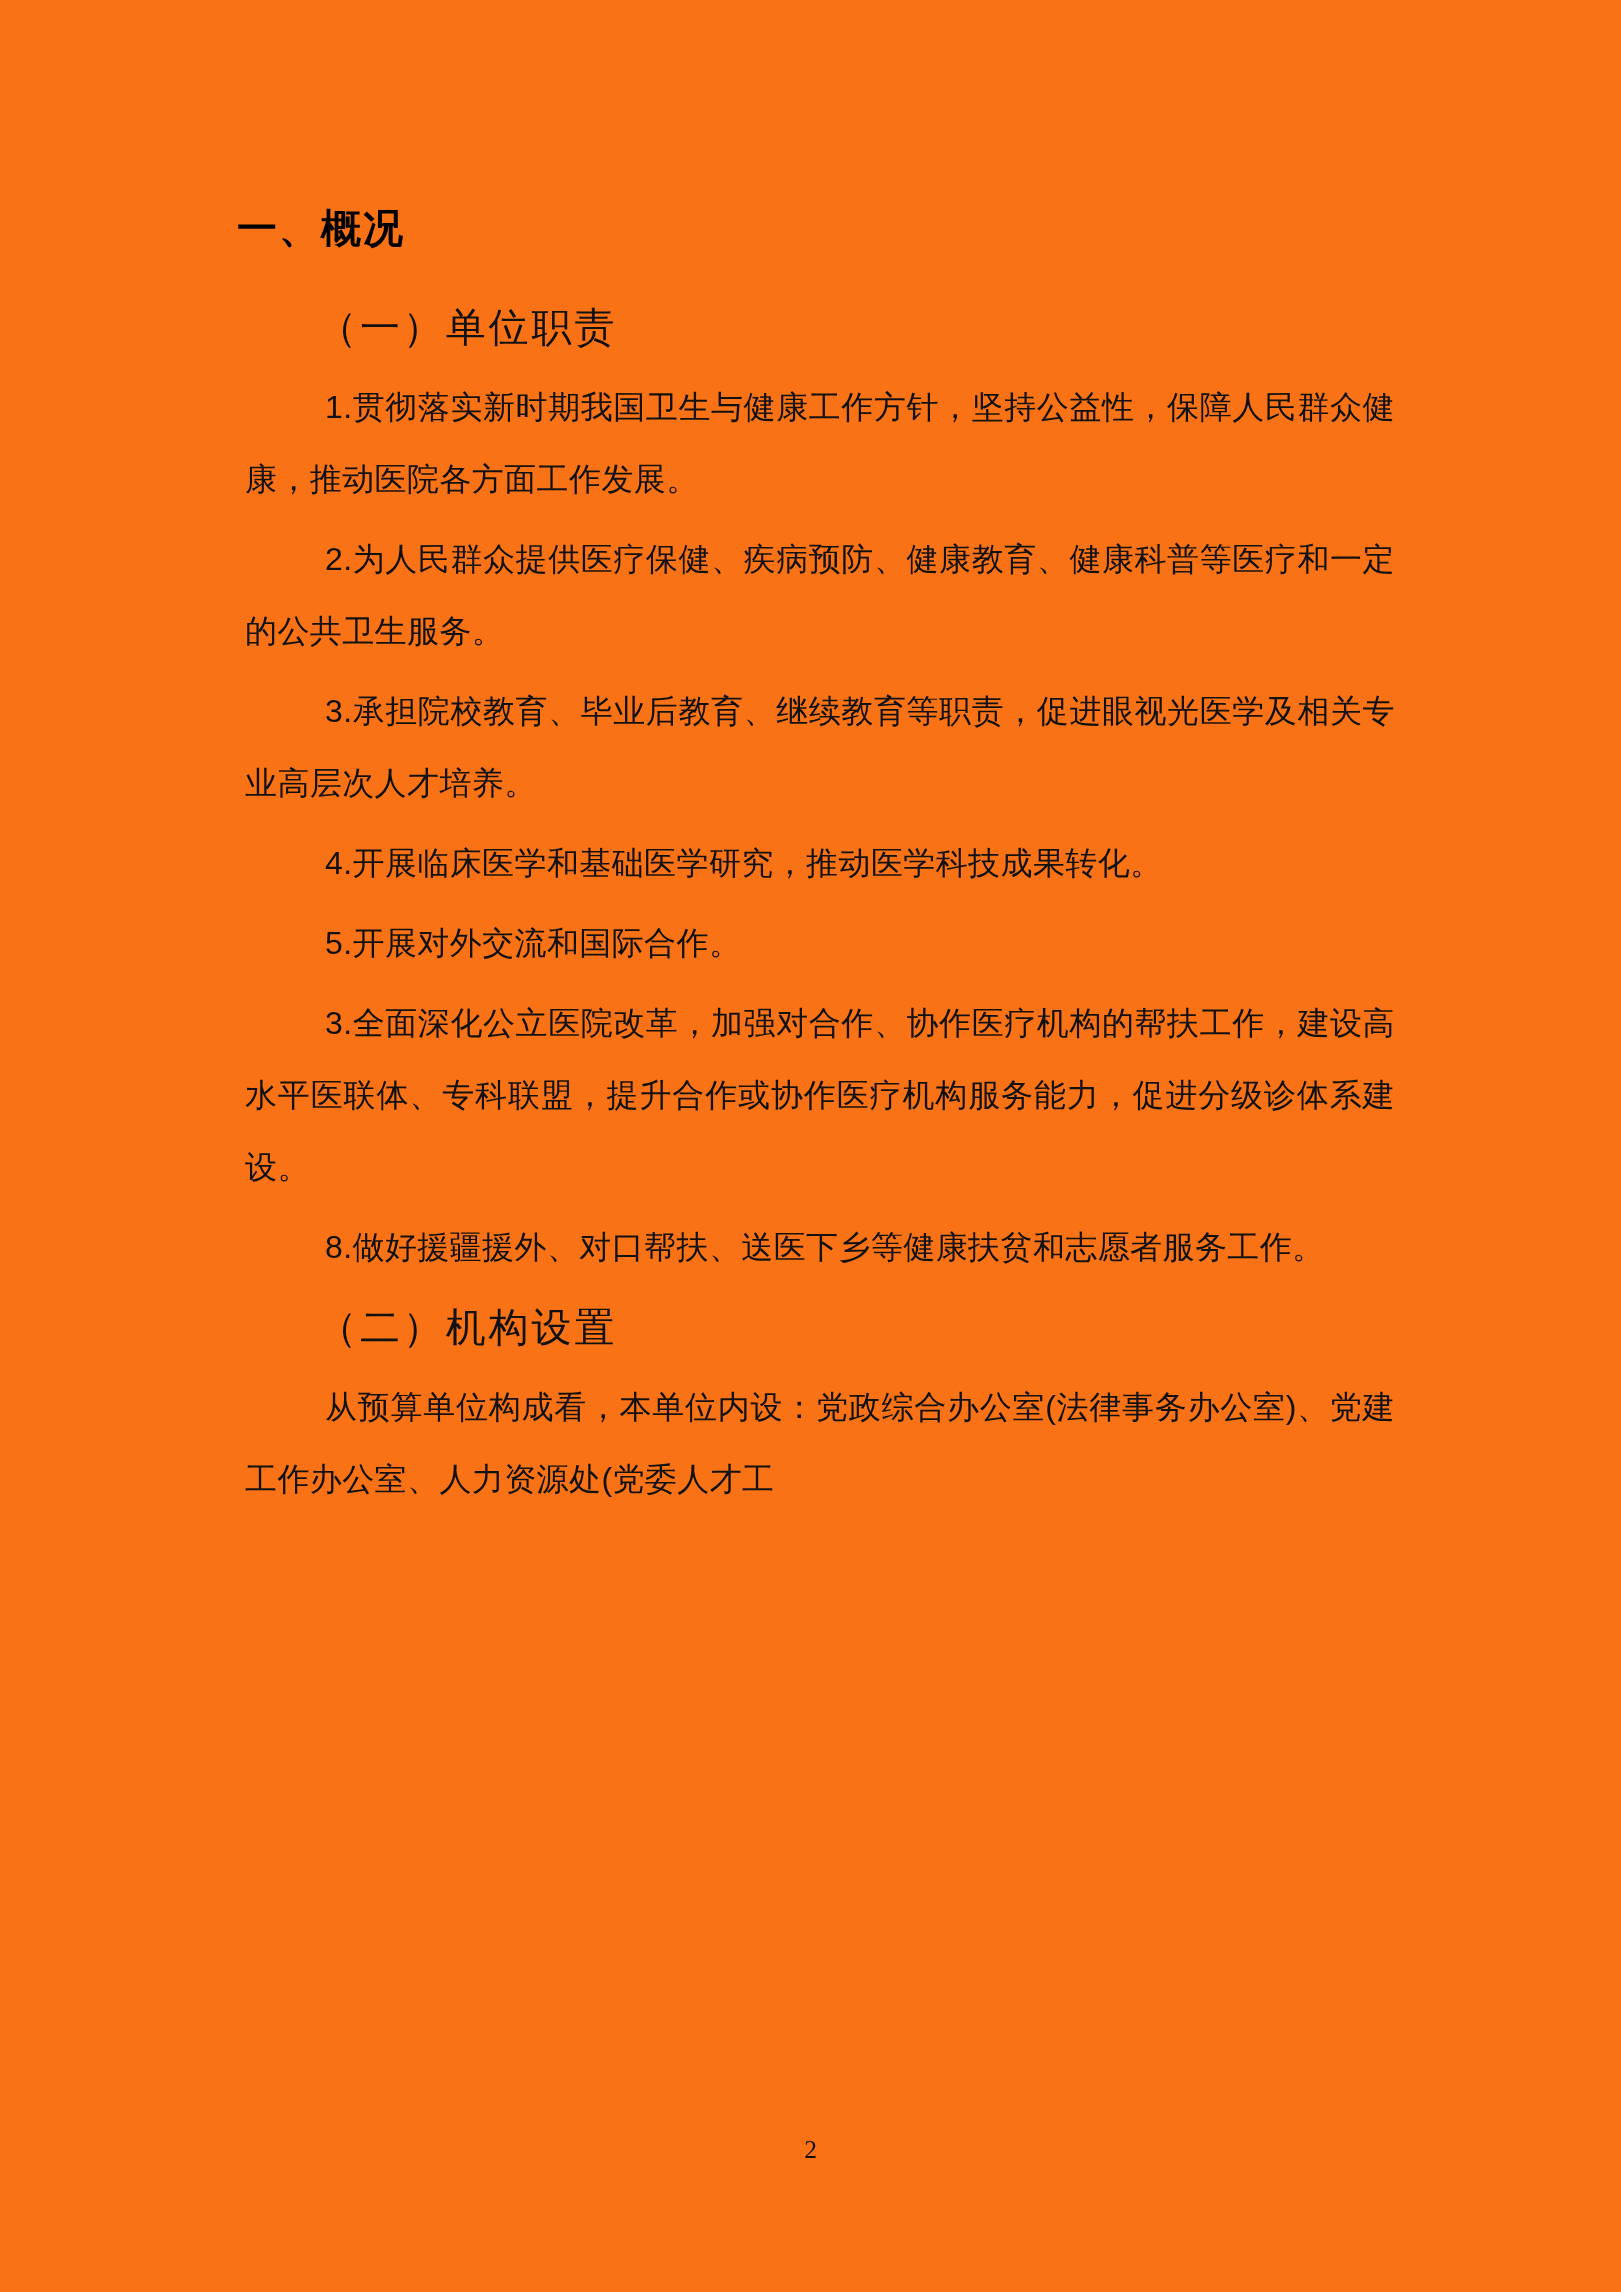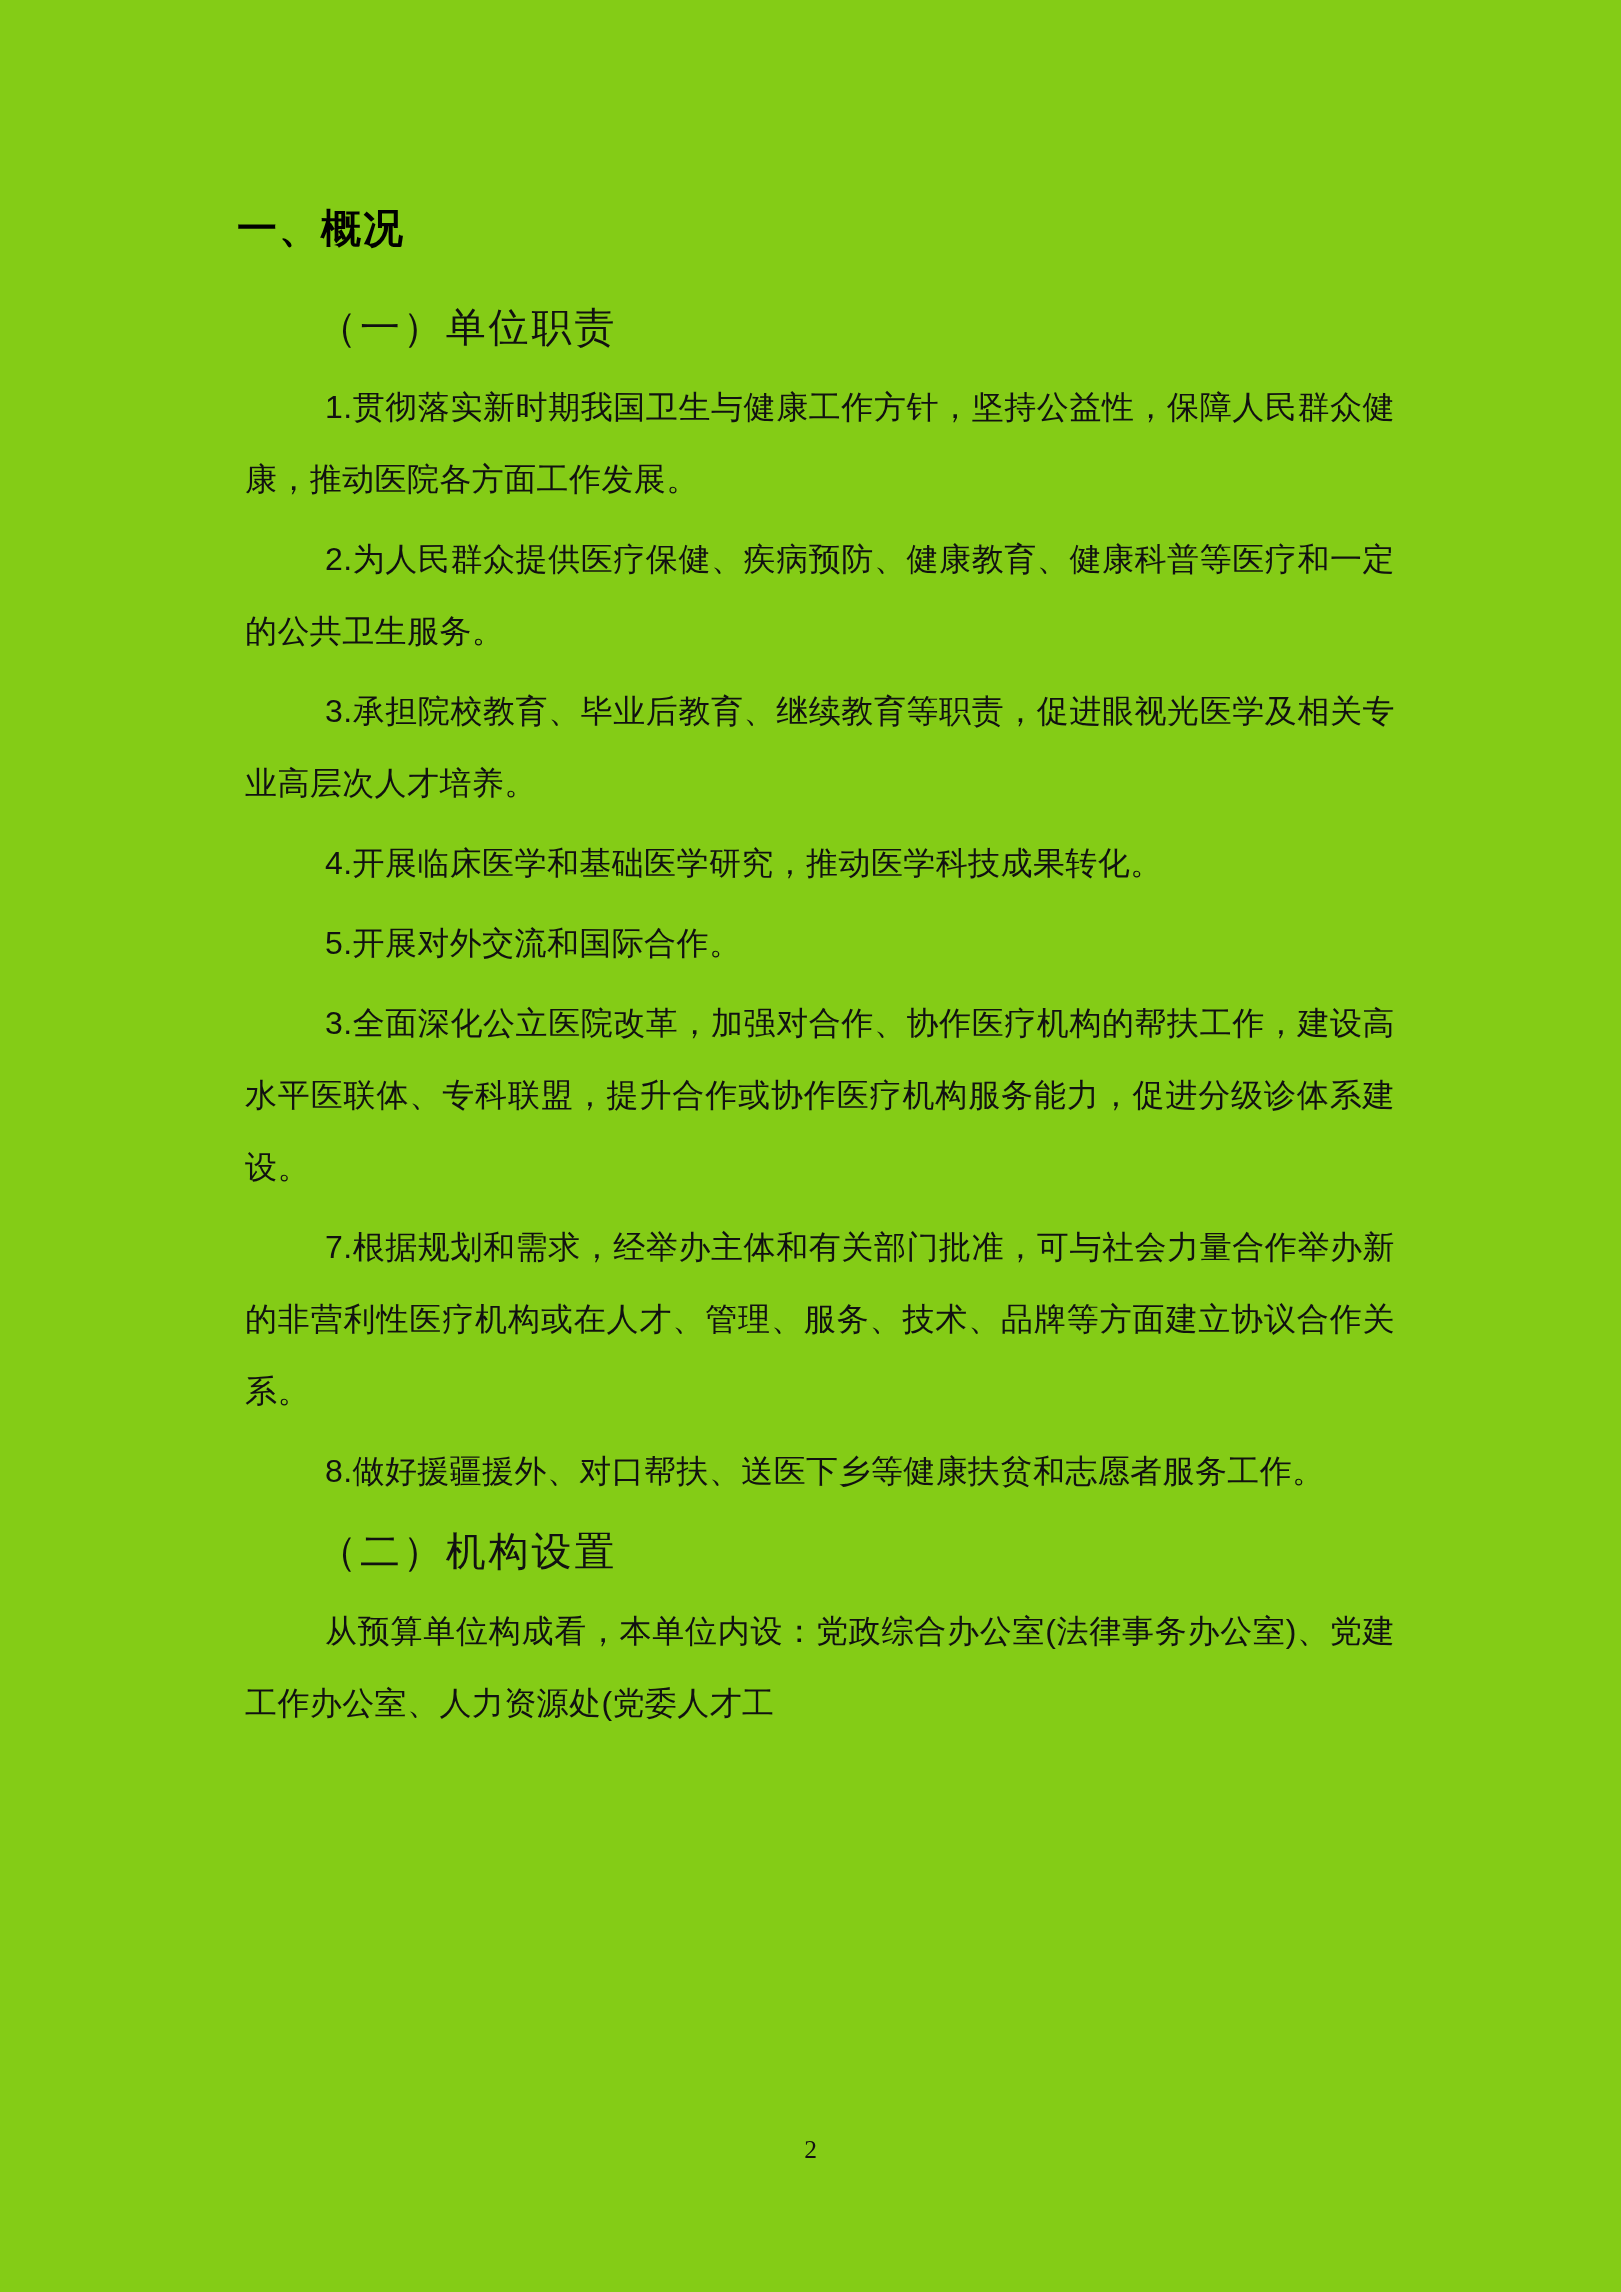--- a/index.html
+++ b/index.html
@@ -7,21 +7,21 @@
     padding: 0;
     background: #ffffff;
   }
   body {
     font-family: "Liberation Serif", "DejaVu Serif", serif;
   }
   .page {
     position: relative;
     width: 1621px;
     height: 2293px;
-    background: #84cc16;
+    background: #f97316;
     box-sizing: border-box;
     overflow: hidden;
   }
   .content {
     position: absolute;
     left: 237px;
     top: 208px;
     width: 1166px;
   }
   
@@ -87,21 +87,20 @@
     <p class="para">2.为人民群众提供医疗保健、疾病预防、健康教育、健康科普等医疗和一定的公共卫生服务。</p>
 
     <p class="para">3.承担院校教育、毕业后教育、继续教育等职责，促进眼视光医学及相关专业高层次人才培养。</p>
 
     <p class="para">4.开展临床医学和基础医学研究，推动医学科技成果转化。</p>
 
     <p class="para">5.开展对外交流和国际合作。</p>
 
     <p class="para">3.全面深化公立医院改革，加强对合作、协作医疗机构的帮扶工作，建设高水平医联体、专科联盟，提升合作或协作医疗机构服务能力，促进分级诊体系建设。</p>
 
-    <p class="para">7.根据规划和需求，经举办主体和有关部门批准，可与社会力量合作举办新的非营利性医疗机构或在人才、管理、服务、技术、品牌等方面建立协议合作关系。</p>
 
     <p class="para">8.做好援疆援外、对口帮扶、送医下乡等健康扶贫和志愿者服务工作。</p>
 
 
     <p class="subheading">（二）机构设置</p>
 
     <p class="para">从预算单位构成看，本单位内设：党政综合办公室(法律事务办公室)、党建工作办公室、人力资源处(党委人才工</p>
 
   </div>
 

